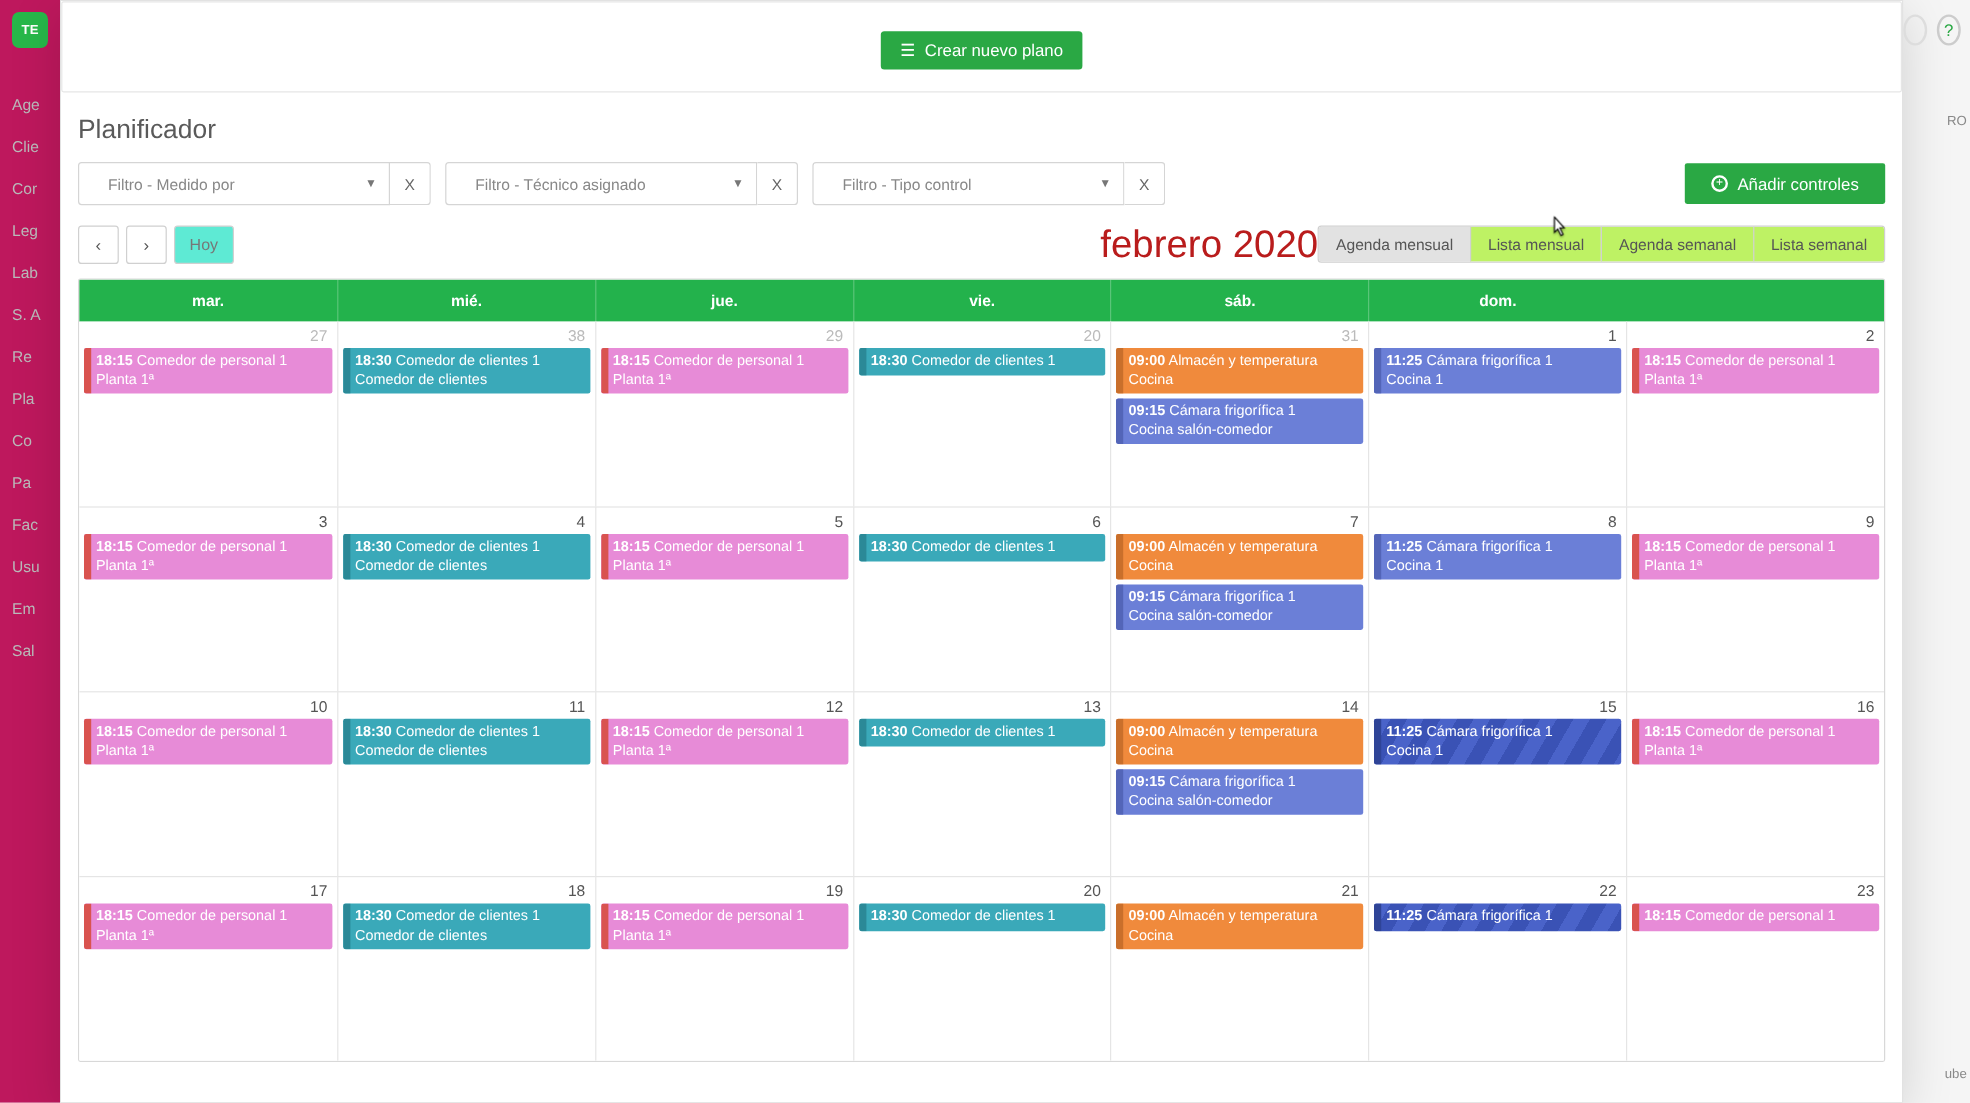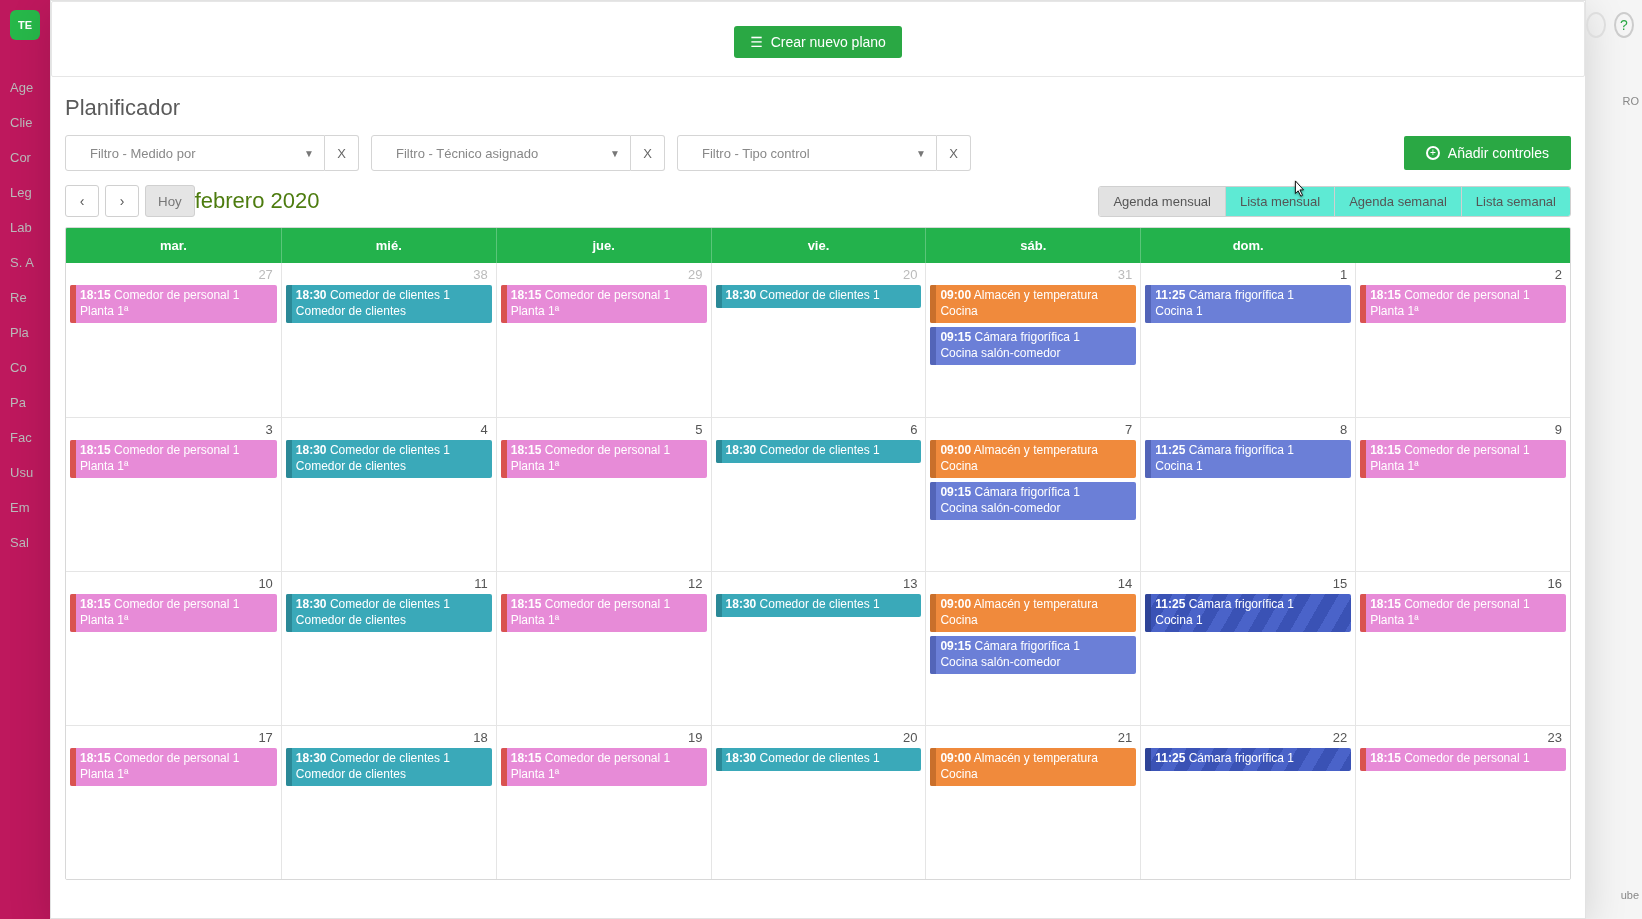--- a/index.html
+++ b/index.html
@@ -32,24 +32,24 @@
   .select-box .caret { color:#777; font-size:10px;}
   .clear-x { width:34px; height:36px; border:1px solid #d5d5d5; border-left:none; border-radius:0 3px 3px 0; background:#fff; display:flex; align-items:center; justify-content:center; color:#666; font-size:13px; cursor:pointer; }
   .select-box.joined { border-top-right-radius:0; border-bottom-right-radius:0;padding-left:24px; }
   .spacer { flex:1; }
   .btn-add { background:#2aa844; color:#fff; height:34px; padding:0 22px; display:inline-flex; align-items:center; gap:8px; border-radius:2px;}
   .btn-add .plus-circ { width:14px; height:14px; border:2px solid #fff; border-radius:50%; display:flex; align-items:center; justify-content:center; font-size:10px; line-height:1;}
 
   .cal-toolbar { display:flex; align-items:center; justify-content:space-between; padding:6px 0 10px;}
   .cal-toolbar .left { display:flex; gap:6px; }
   .nav-btn { width:34px; height:32px; border:1px solid #d0d0d0; background:#fff; border-radius:3px; display:flex; align-items:center; justify-content:center; cursor:pointer; font-size:14px; color:#555;}
-  .today-btn { height:32px; padding:0 12px; border:1px solid #d0d0d0; background:#e5e5e5; border-radius:3px; color:#777; cursor:pointer;}
-  .cal-title { font-size:22px; color:#4d7c0f; font-weight:400; text-align:left; flex:1;}
+  .today-btn { height:32px; padding:0 12px; border:1px solid #d0d0d0; background:#5eead4; border-radius:3px; color:#777; cursor:pointer;}
+  .cal-title { font-size:32px; color:#b91c1c; font-weight:400; text-align:right; flex:1;}
   .view-switch { display:flex; border:1px solid #d0d0d0; border-radius:3px; overflow:hidden;}
-  .view-switch button { border:none; border-left:1px solid #d0d0d0; background:#5eead4; padding:7px 14px; font-size:13px; color:#555; cursor:pointer;}
+  .view-switch button { border:none; border-left:1px solid #d0d0d0; background:#bef264; padding:7px 14px; font-size:13px; color:#555; cursor:pointer;}
   .view-switch button:first-child { border-left:none;}
   .view-switch button.active { background:#e2e2e2; }
 
   .calendar { border:1px solid #d8d8d8; border-radius:2px; overflow:hidden;}
   .cal-head { display:grid; grid-template-columns: repeat(7,1fr); background:#23b24c;}
   .cal-head div { text-align:center重; color:#fff; font-weight:600; padding:10px 0; text-align:center; border-left:1px solid rgba(255,255,255,.25);}
   .cal-head div:first-child { border-left:none;}
   .cal-body { }
   .week { display:grid; grid-template-columns: repeat(7,1fr); }
   .day { border-left:1px solid #e5e5e5; border-top:1px solid #e5e5e5; min-height:154px; position:relative; padding:22px 4px 4px; background:#fff;}

